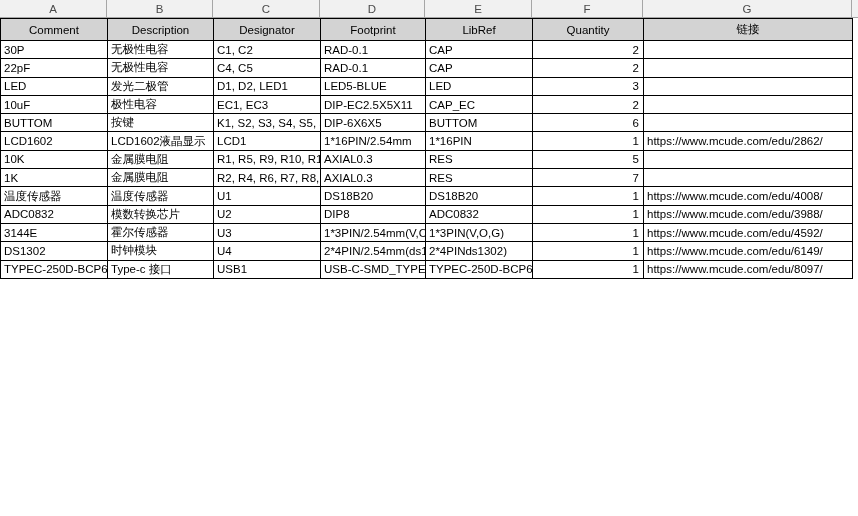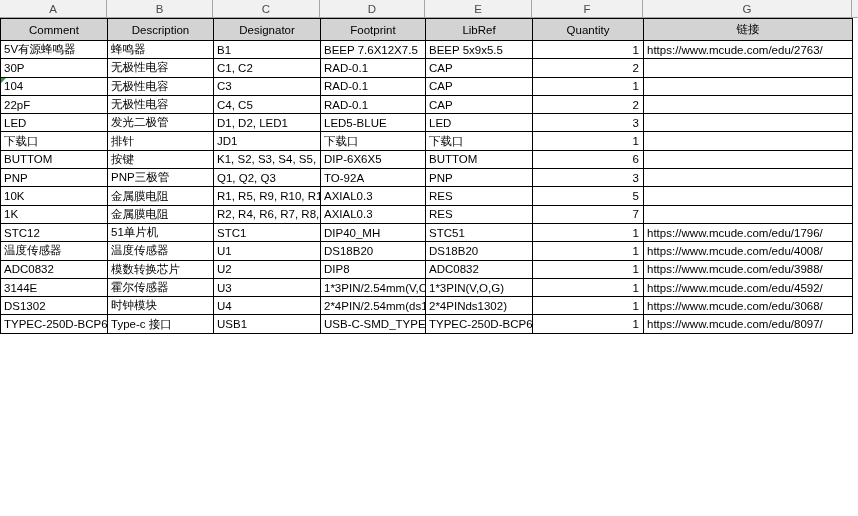--- a/index.html
+++ b/index.html
@@ -85,119 +85,92 @@
         <th>Description</th>
         <th>Designator</th>
         <th>Footprint</th>
         <th>LibRef</th>
         <th>Quantity</th>
         <th>链接</th>
       </tr>
     </thead>
     <tbody>
         <tr>
-          <td>5V有源蜂鸣器</td>
-          <td>蜂鸣器</td>
-          <td>B1</td>
-          <td>BEEP 7.6X12X7.5</td>
-          <td>BEEP 5x9x5.5</td>
-          <td class="qty">1</td>
-          <td>https://www.mcude.com/edu/2763/</td>
-        </tr>
-        <tr>
           <td>30P</td>
           <td>无极性电容</td>
           <td>C1, C2</td>
           <td>RAD-0.1</td>
           <td>CAP</td>
           <td class="qty">2</td>
           <td></td>
         </tr>
         <tr>
-          <td><span class="marker"></span>104</td>
-          <td>无极性电容</td>
-          <td>C3</td>
-          <td>RAD-0.1</td>
-          <td>CAP</td>
-          <td class="qty">1</td>
-          <td></td>
-        </tr>
-        <tr>
           <td>22pF</td>
           <td>无极性电容</td>
           <td>C4, C5</td>
           <td>RAD-0.1</td>
           <td>CAP</td>
           <td class="qty">2</td>
           <td></td>
         </tr>
         <tr>
           <td>LED</td>
           <td>发光二极管</td>
           <td>D1, D2, LED1</td>
           <td>LED5-BLUE</td>
           <td>LED</td>
           <td class="qty">3</td>
           <td></td>
         </tr>
         <tr>
-          <td>下载口</td>
-          <td>排针</td>
-          <td>JD1</td>
-          <td>下载口</td>
-          <td>下载口</td>
-          <td class="qty">1</td>
+          <td>10uF</td>
+          <td>极性电容</td>
+          <td>EC1, EC3</td>
+          <td>DIP-EC2.5X5X11</td>
+          <td>CAP_EC</td>
+          <td class="qty">2</td>
           <td></td>
         </tr>
         <tr>
           <td>BUTTOM</td>
           <td>按键</td>
           <td>K1, S2, S3, S4, S5, S6</td>
           <td>DIP-6X6X5</td>
           <td>BUTTOM</td>
           <td class="qty">6</td>
           <td></td>
         </tr>
         <tr>
-          <td>PNP</td>
-          <td>PNP三极管</td>
-          <td>Q1, Q2, Q3</td>
-          <td>TO-92A</td>
-          <td>PNP</td>
-          <td class="qty">3</td>
-          <td></td>
+          <td>LCD1602</td>
+          <td>LCD1602液晶显示</td>
+          <td>LCD1</td>
+          <td>1*16PIN/2.54mm</td>
+          <td>1*16PIN</td>
+          <td class="qty">1</td>
+          <td>https://www.mcude.com/edu/2862/</td>
         </tr>
         <tr>
           <td>10K</td>
           <td>金属膜电阻</td>
           <td>R1, R5, R9, R10, R11</td>
           <td>AXIAL0.3</td>
           <td>RES</td>
           <td class="qty">5</td>
           <td></td>
         </tr>
         <tr>
           <td>1K</td>
           <td>金属膜电阻</td>
           <td>R2, R4, R6, R7, R8, R1</td>
           <td>AXIAL0.3</td>
           <td>RES</td>
           <td class="qty">7</td>
           <td></td>
         </tr>
         <tr>
-          <td>STC12</td>
-          <td>51单片机</td>
-          <td>STC1</td>
-          <td>DIP40_MH</td>
-          <td>STC51</td>
-          <td class="qty">1</td>
-          <td>https://www.mcude.com/edu/1796/</td>
-        </tr>
-        <tr>
           <td>温度传感器</td>
           <td>温度传感器</td>
           <td>U1</td>
           <td>DS18B20</td>
           <td>DS18B20</td>
           <td class="qty">1</td>
           <td>https://www.mcude.com/edu/4008/</td>
         </tr>
         <tr>
           <td>ADC0832</td>
@@ -217,21 +190,21 @@
           <td class="qty">1</td>
           <td>https://www.mcude.com/edu/4592/</td>
         </tr>
         <tr>
           <td>DS1302</td>
           <td>时钟模块</td>
           <td>U4</td>
           <td>2*4PIN/2.54mm(ds13</td>
           <td>2*4PINds1302)</td>
           <td class="qty">1</td>
-          <td>https://www.mcude.com/edu/3068/</td>
+          <td>https://www.mcude.com/edu/6149/</td>
         </tr>
         <tr>
           <td>TYPEC-250D-BCP6</td>
           <td>Type-c 接口</td>
           <td>USB1</td>
           <td>USB-C-SMD_TYPEC-2</td>
           <td>TYPEC-250D-BCP6</td>
           <td class="qty">1</td>
           <td>https://www.mcude.com/edu/8097/</td>
         </tr>

